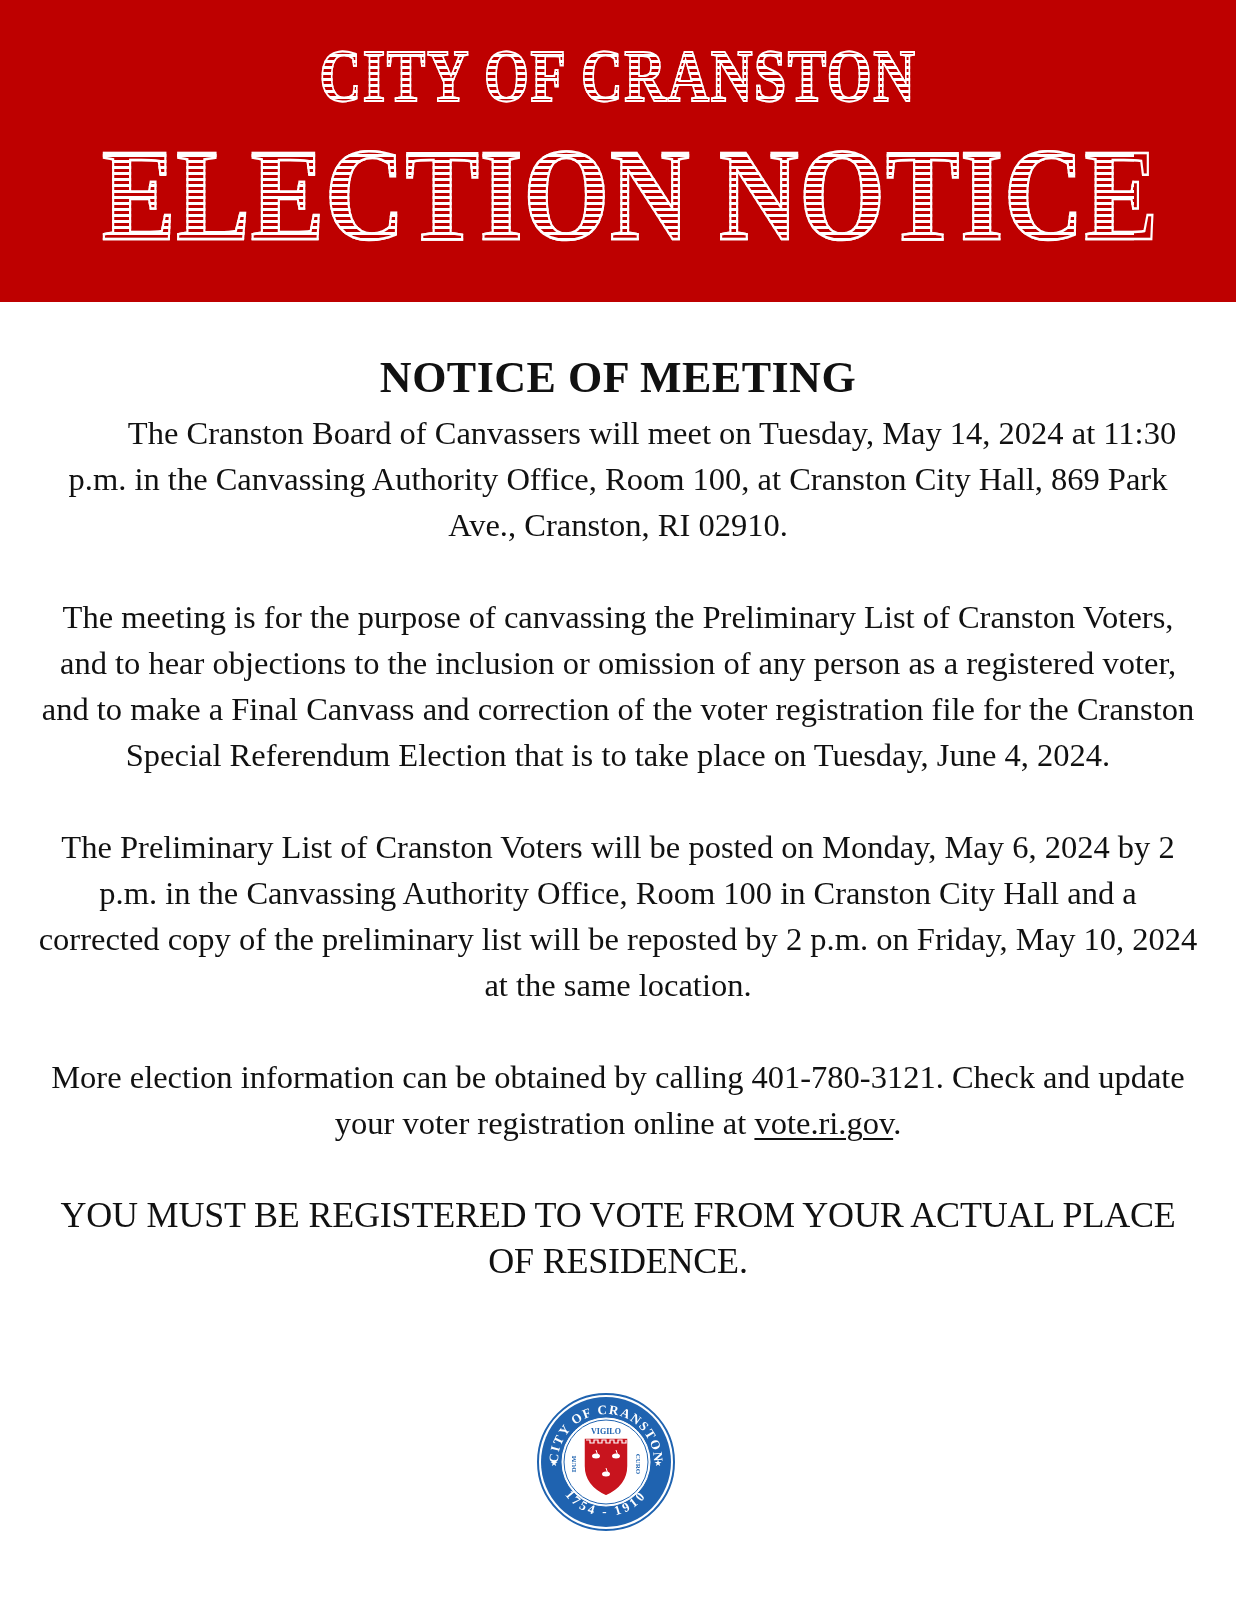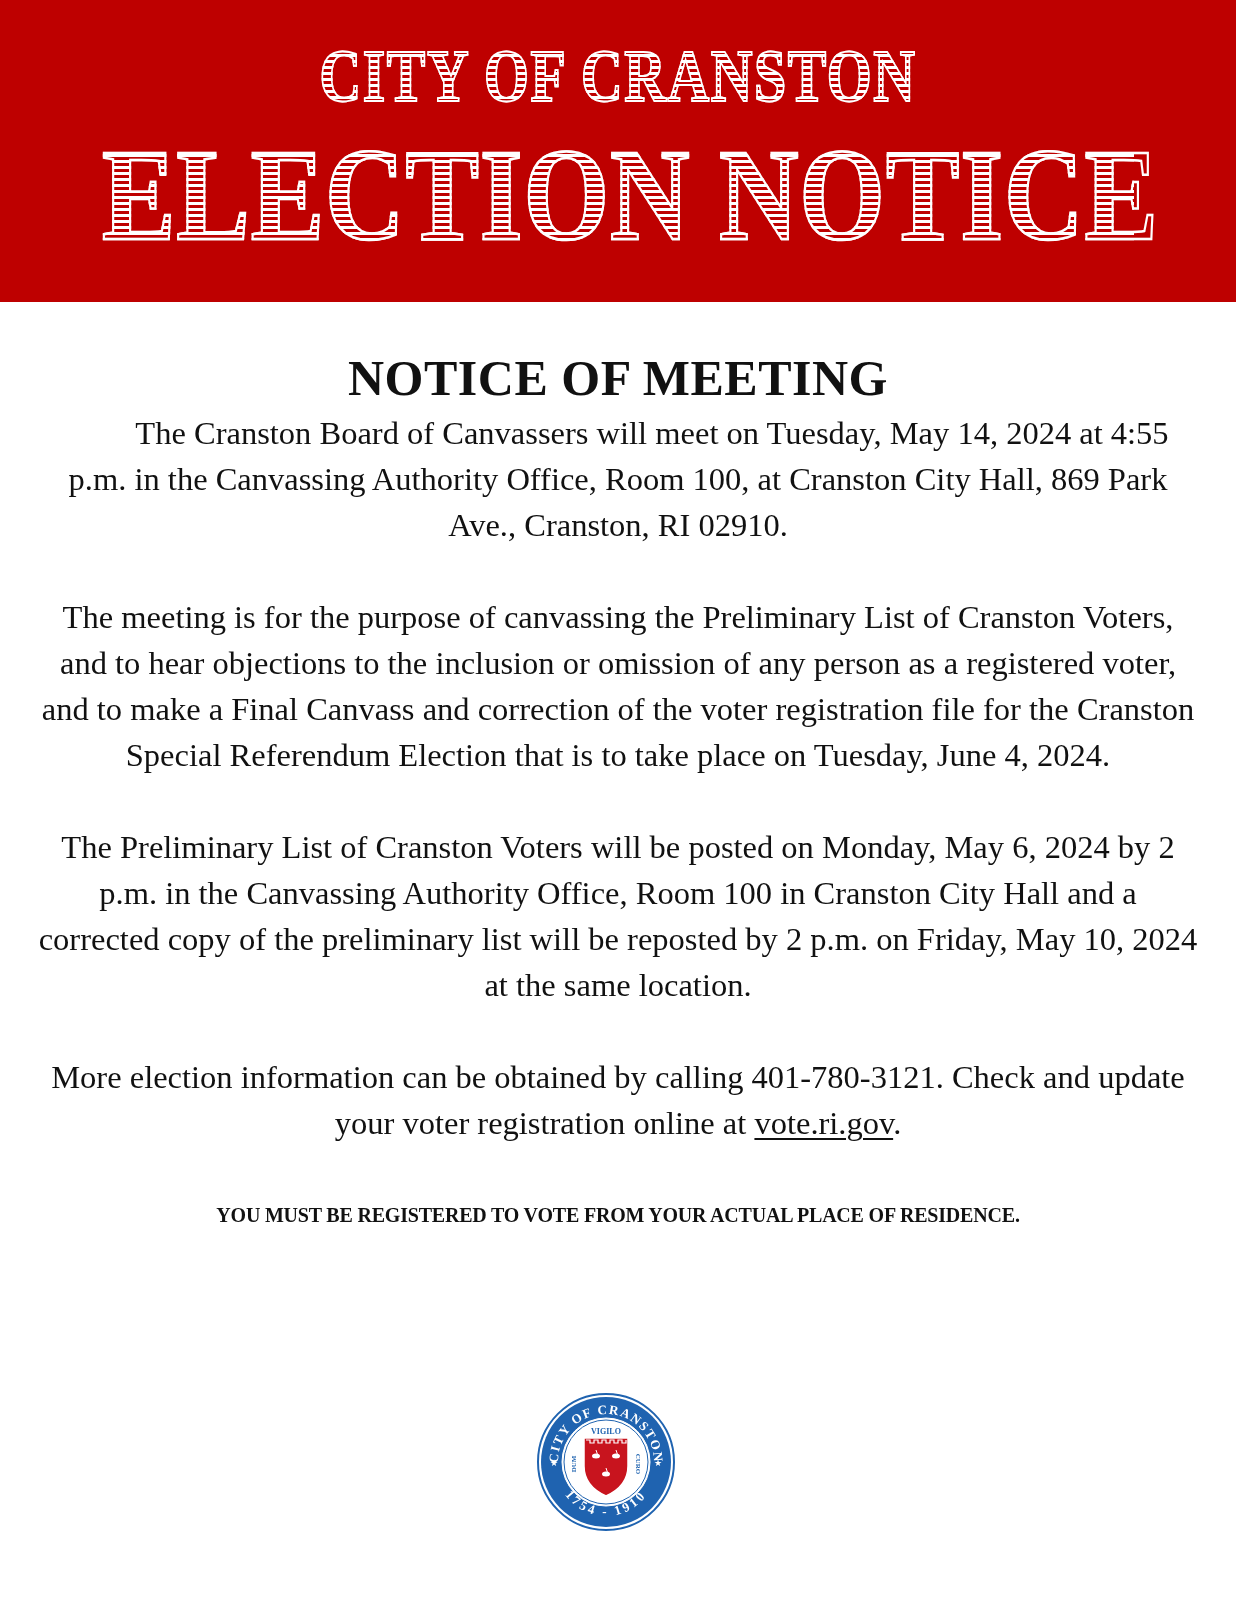--- a/index.html
+++ b/index.html
@@ -62,21 +62,21 @@
     .content {
       position: absolute;
       left: 36px;
       top: 348px;
       width: 1164px;
       text-align: center;
     }
     .heading {
       font-family: "Liberation Serif", "DejaVu Serif", serif;
       font-weight: bold;
-      font-size: 50px;
+      font-size: 44px;
       line-height: 60px;
       margin: 0 0 2px 0;
       letter-spacing: 0.5px;
     }
     .para {
       font-size: 32.5px;
       line-height: 46px;
       margin: 0 0 46px 0;
     }
     .para.first {
@@ -84,46 +84,45 @@
     }
     .link {
       color: #111111;
       text-decoration: underline;
       text-decoration-thickness: 2px;
       text-underline-offset: 4px;
       cursor: pointer;
       text-align: right;
     }
     .warning {
-      font-size: 20px;
+      font-size: 36px;
       line-height: 46px;
       margin: 0;
       text-transform: none;
       letter-spacing: -0.2px;
-      font-weight: bold;
     }
     .seal {
       position: absolute;
       left: 536px;
       top: 1392px;
       width: 140px;
       height: 140px;
     }
   </style>
 </head>
 <body>
 
 <header class="banner">
   <div class="banner-line city">CITY OF CRANSTON</div>
   <div class="banner-line election">ELECTION NOTICE</div>
 </header>
 
 <main class="content">
   <h1 class="heading">NOTICE OF MEETING</h1>
-  <p class="para first">The Cranston Board of Canvassers will meet on Tuesday, May 14, 2024 at 4:55 p.m. in the Canvassing Authority Office, Room 100, at Cranston City Hall, 869 Park Ave., Cranston, RI 02910.</p>
+  <p class="para first">The Cranston Board of Canvassers will meet on Tuesday, May 14, 2024 at 11:30 p.m. in the Canvassing Authority Office, Room 100, at Cranston City Hall, 869 Park Ave., Cranston, RI 02910.</p>
   <p class="para">The meeting is for the purpose of canvassing the Preliminary List of Cranston Voters, and to hear objections to the inclusion or omission of any person as a registered voter, and to make a Final Canvass and correction of the voter registration file for the Cranston Special Referendum Election that is to take place on Tuesday, June 4, 2024.</p>
   <p class="para">The Preliminary List of Cranston Voters will be posted on Monday, May 6, 2024 by 2 p.m. in the Canvassing Authority Office, Room 100 in Cranston City Hall and a corrected copy of the preliminary list will be reposted by 2 p.m. on Friday, May 10, 2024 at the same location.</p>
   <p class="para"><span>More election information can be obtained by calling 401-780-3121. Check and update your voter registration online at </span><a class="link">vote.ri.gov</a><span>.</span></p>
   <p class="warning">YOU MUST BE REGISTERED TO VOTE FROM YOUR ACTUAL PLACE OF RESIDENCE.</p>
 </main>
 
 <div class="seal">
   <svg width="140" height="140" viewBox="0 0 140 140">
     <defs>
       <path id="topArc" d="M 22 70 A 48 48 0 0 1 118 70"></path>

